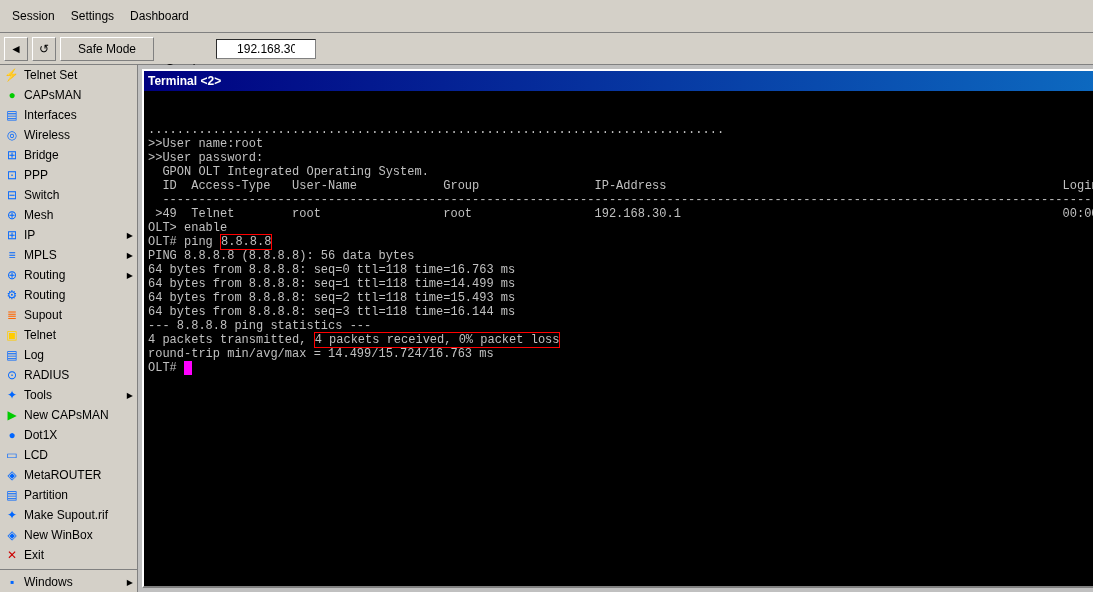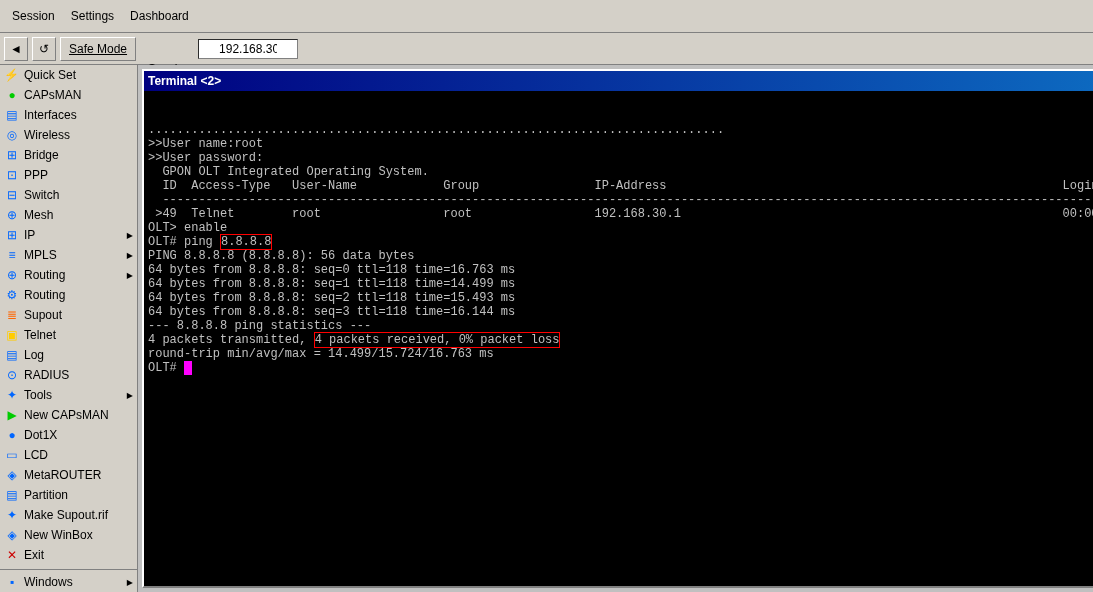--- a/index.html
+++ b/index.html
@@ -51,25 +51,24 @@
       align-items: center;
       justify-content: center;
       cursor: pointer;
       font-size: 12px;
     }
     .safe-mode-btn {
       background: #d4d0c8;
       border: 1px solid #808080;
       border-top-color: #fff;
       border-left-color: #fff;
-      padding: 2px 8px;
+      padding: 2px 17px;
       cursor: pointer;
       font-size: 12px;
       height: 24px;
-      text-decoration: underline;
     }
     .session-label {
       font-size: 12px;
       margin-left: 8px;
       color: #000;
       margin-top: 41px;
     }
     .session-input {
       border: 1px inset #808080;
       background: #fff;
@@ -200,21 +199,21 @@
   <input class="session-input" type="text" value="192.168.30.1" style="">
 </div>
 
 <div class="main-area">
 
   <div class="sidebar">
 
     <div id="sidebar-items-container">
         <div class="sidebar-item">
           <span class="icon icon-yellow">⚡</span>
-          <span>Quick Set</span>
+          <span>Telnet Set</span>
         </div>
         <div class="sidebar-item">
           <span class="icon icon-green">●</span>
           <span>CAPsMAN</span>
         </div>
         <div class="sidebar-item">
           <span class="icon icon-blue">▤</span>
           <span>Interfaces</span>
         </div>
         <div class="sidebar-item">

